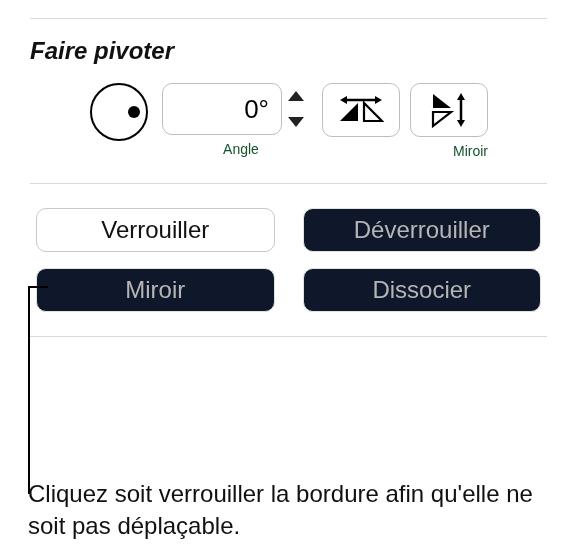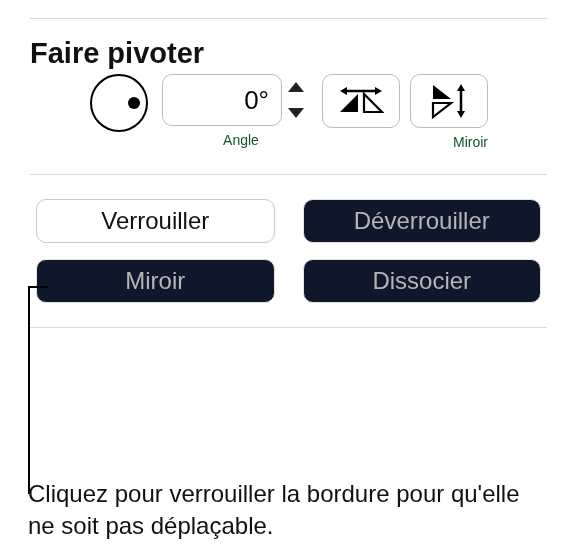--- a/index.html
+++ b/index.html
@@ -11,24 +11,25 @@
     position: relative;
   }
   .panel {
     padding: 18px 30px 0 30px;
   }
   .hr { height: 1px; background: #d9d9d9; margin: 0 0 18px 0; }
   .hr2 { height: 1px; background: #d9d9d9; margin: 20px 0 24px 0; }
   .hr3 { height: 1px; background: #d9d9d9; margin: 24px 0 0 0; }
 
   .section-title {
-    font-size: 29px;
+    font-size: 24px;
     font-weight: 600;
     color: #111;
-    margin-bottom: 4px;
+    margin-bottom: 18px;
+    font-style: italic;
   }
 
   .rotate-row {
     display: flex;
     align-items: flex-start;
     gap: 14px;
     padding-left: 60px;
   }
   .group {
     display: flex;
@@ -216,13 +217,13 @@
     <button class="pill-btn" disabled="">Miroir</button>
     <button class="pill-btn" disabled="">Dissocier</button>
   </div>
 
   <div class="hr3"></div>
 </div>
 
 <div class="callout-line h"></div>
 <div class="callout-line v"></div>
 
-<div class="caption">Cliquez pour verrouiller la bordure pour qu'elle ne soit pas déplaçable.</div>
+<div class="caption">Cliquez soit verrouiller la bordure afin qu'elle ne soit pas déplaçable.</div>
 
 </body></html>

